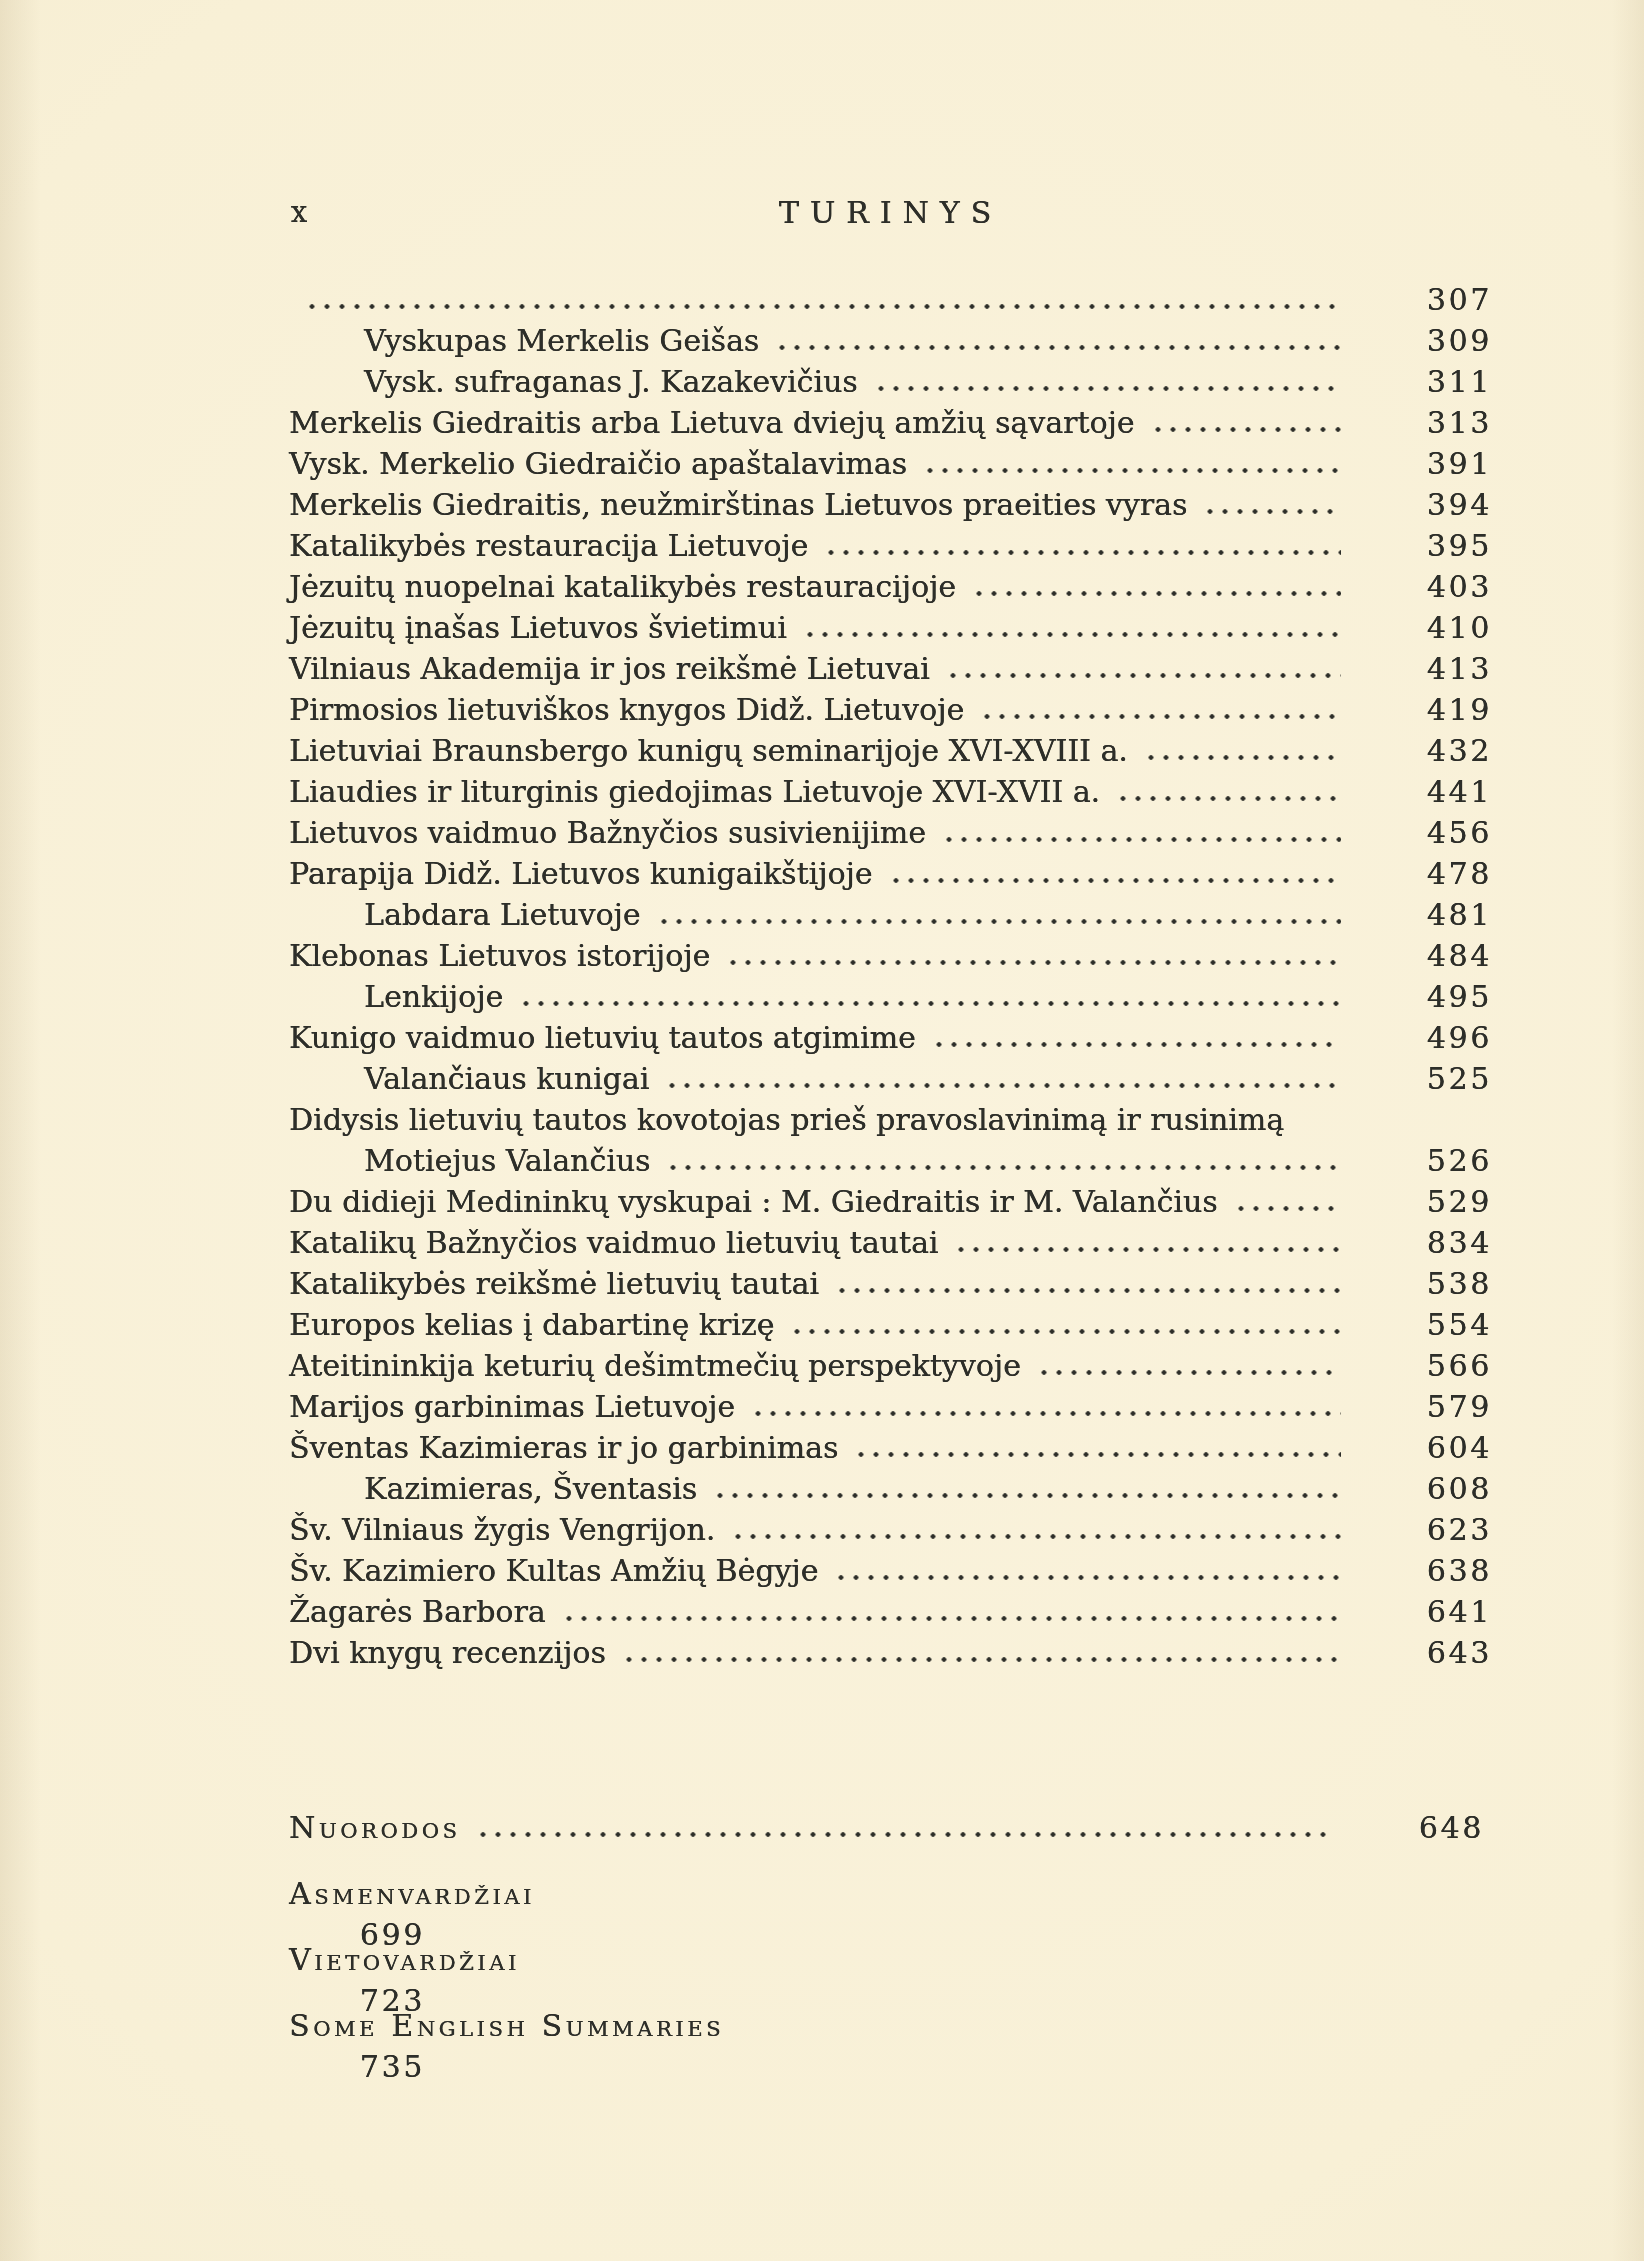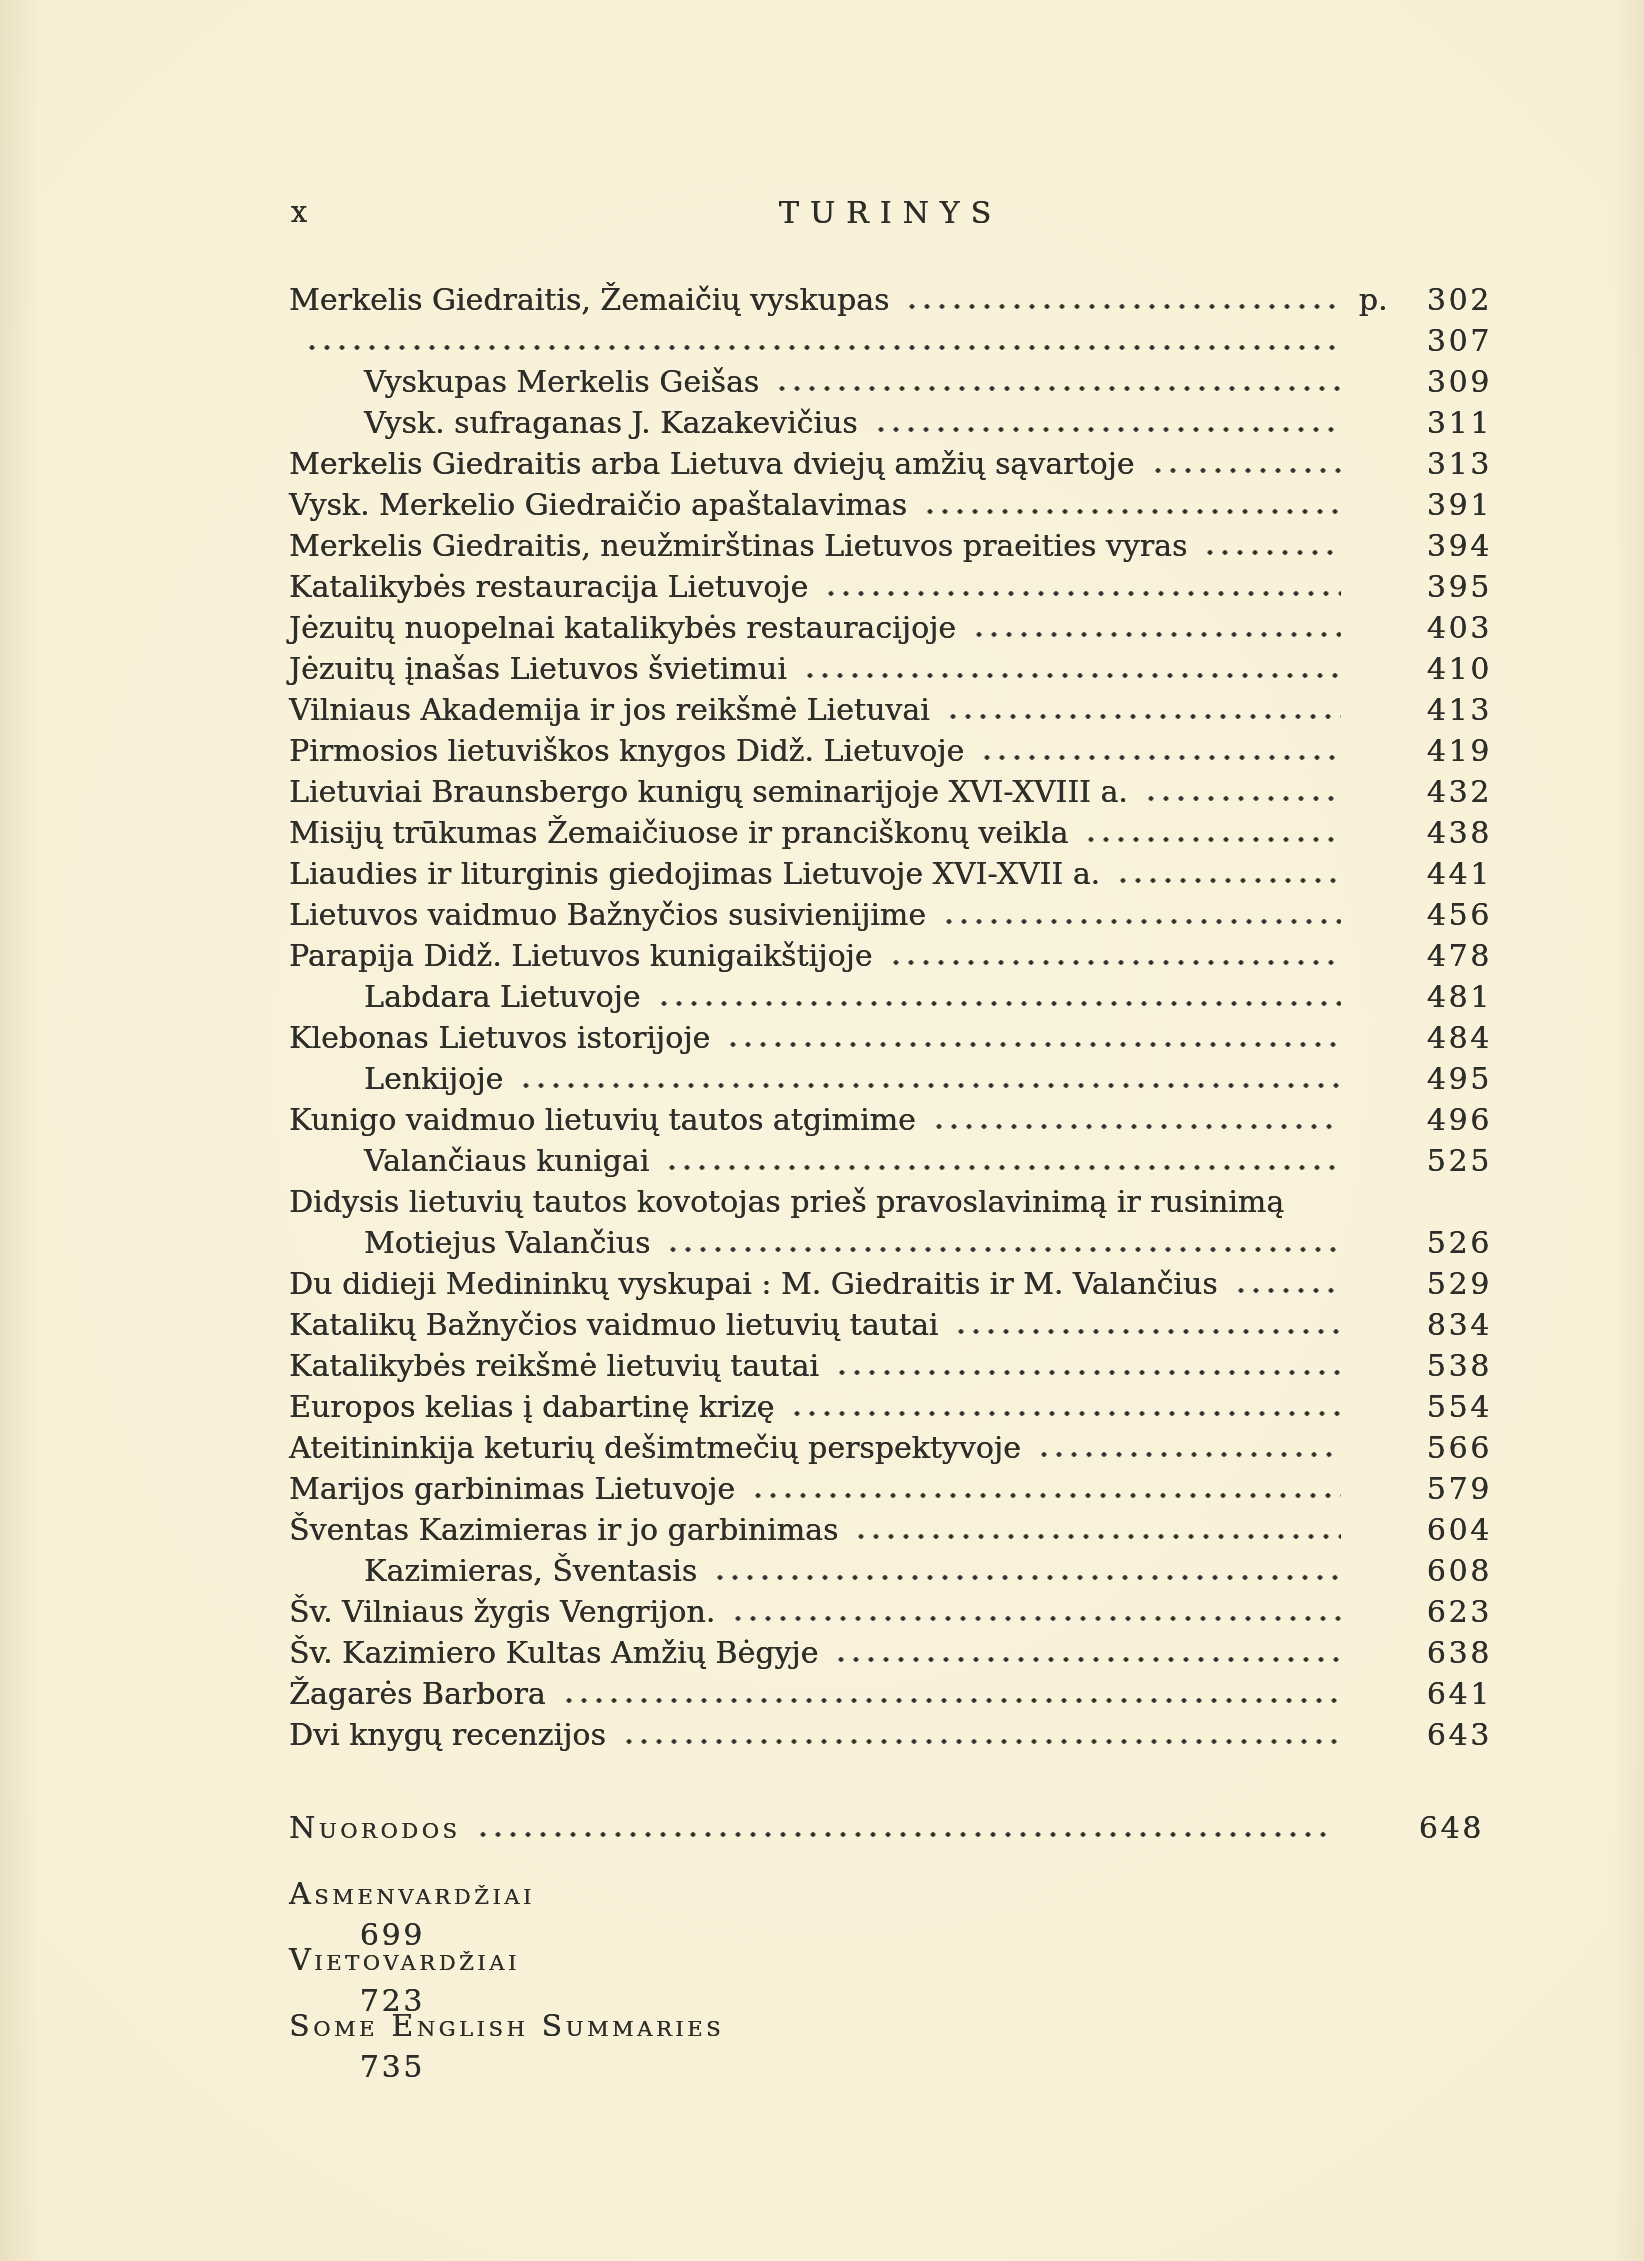--- a/index.html
+++ b/index.html
@@ -74,25 +74,20 @@
 
 <div class="sheet">
   <div class="content">
 
     <div class="pagehead">
       <span class="folio">x</span>
       <span class="running">TURINYS</span>
     </div>
 
     <div class="toc" id="toc-list">
-        <div class="row">
-    <span class="title">Merkelis Giedraitis, Žemaičių vyskupas</span>
-    <span class="leader"></span>
-    <span class="num"><span class="pfx">p.</span><span class="val">302</span></span>
-  </div>
         <div class="row indent">
     <span class="leader"></span>
     <span class="num"><span class="pfx"></span><span class="val">307</span></span>
   </div>
         <div class="row indent">
     <span class="title">Vyskupas Merkelis Geišas</span>
     <span class="leader"></span>
     <span class="num"><span class="pfx"></span><span class="val">309</span></span>
   </div>
         <div class="row indent">
@@ -137,25 +132,20 @@
   </div>
         <div class="row">
     <span class="title">Pirmosios lietuviškos knygos Didž. Lietuvoje</span>
     <span class="leader"></span>
     <span class="num"><span class="pfx"></span><span class="val">419</span></span>
   </div>
         <div class="row">
     <span class="title">Lietuviai Braunsbergo kunigų seminarijoje XVI-XVIII a.</span>
     <span class="leader"></span>
     <span class="num"><span class="pfx"></span><span class="val">432</span></span>
-  </div>
-        <div class="row">
-    <span class="title">Misijų trūkumas Žemaičiuose ir pranciškonų veikla</span>
-    <span class="leader"></span>
-    <span class="num"><span class="pfx"></span><span class="val">438</span></span>
   </div>
         <div class="row">
     <span class="title">Liaudies ir liturginis giedojimas Lietuvoje XVI-XVII a.</span>
     <span class="leader"></span>
     <span class="num"><span class="pfx"></span><span class="val">441</span></span>
   </div>
         <div class="row">
     <span class="title">Lietuvos vaidmuo Bažnyčios susivienijime</span>
     <span class="leader"></span>
     <span class="num"><span class="pfx"></span><span class="val">456</span></span>

